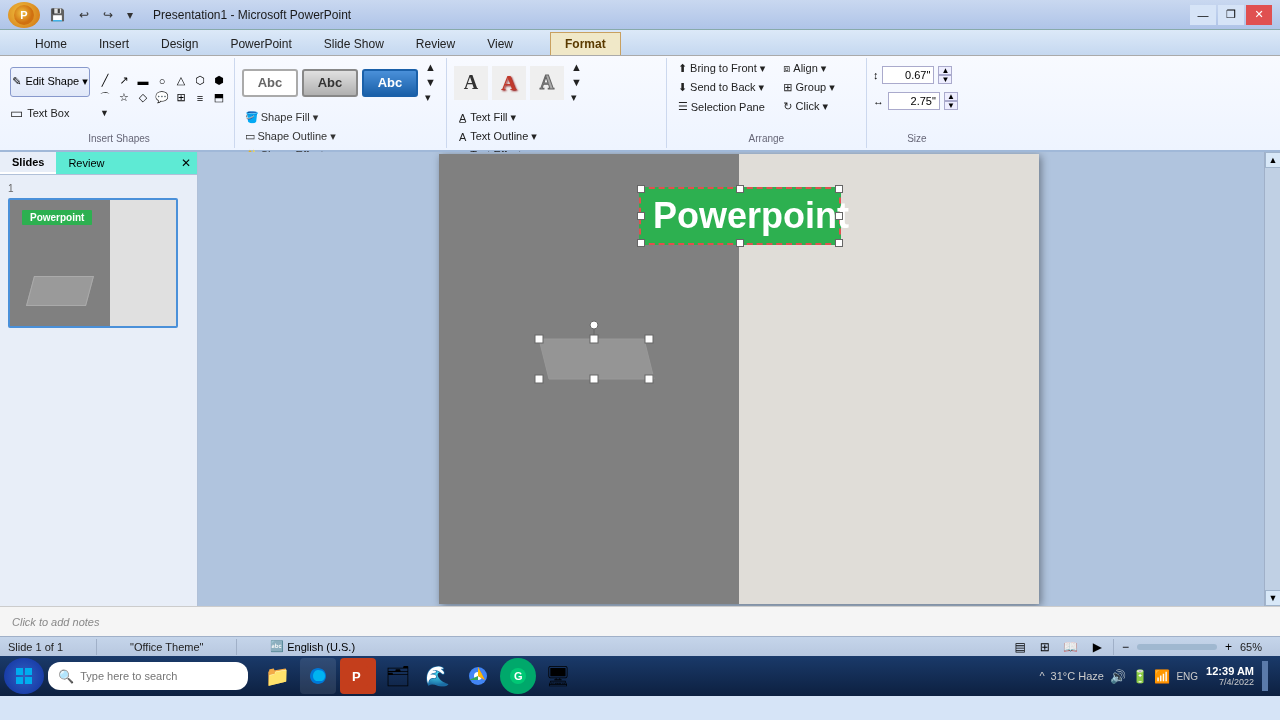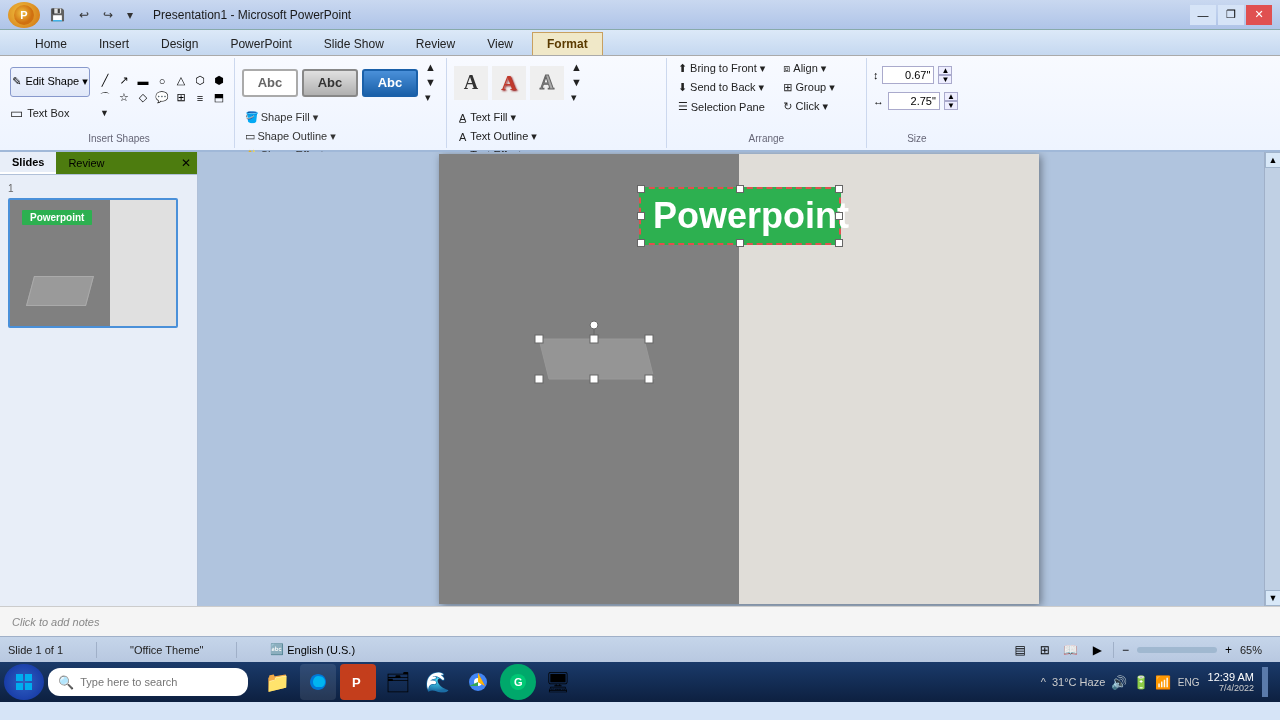--- a/index.html
+++ b/index.html
@@ -190,21 +190,21 @@
     
     #slides-panel {
       width: 198px;
       background: #e8eef8;
       border-right: 1px solid #b0c0d8;
       display: flex;
       flex-direction: column;
     }
     .panel-tabs {
       display: flex;
-      background: #4d7c0f;
+      background: #5eead4;
       border-bottom: 1px solid #b0c0d8;
     }
     .panel-tab {
       padding: 4px 12px;
       font-size: 11px;
       cursor: pointer;
       border: none;
       background: none;
     }
     .panel-tab.active {
@@ -330,21 +330,21 @@
       border-top: 1px solid #ccc;
       display: flex;
       align-items: center;
       padding: 0 12px;
       font-size: 11px;
       color: #666;
     }
 
     
     #statusbar {
-      height: 26px;
+      height: 20px;
       background: linear-gradient(to bottom, #c5d5ea, #b8c8e0);
       border-top: 1px solid #a0b0c8;
       display: flex;
       align-items: center;
       padding: 0 8px;
       gap: 33px;
     }
     .status-item { font-size: 11px; color: #222; }
     .status-sep { width: 1px; height: 16px; background: #a0b0c8; }
     .status-right { margin-left: auto; display: flex; align-items: center; gap: 8px; }
@@ -378,21 +378,21 @@
     .search-icon-tb { font-size: 13px; color: #555; }
     .search-input-tb { border: none; outline: none; font-size: 11px; color: #888; width: 140px; }
     .taskbar-apps { display: flex; gap: 4px; margin-left: 8px; }
     .tb-app {
       width: 36px; height: 36px;
       display: flex; align-items: center; justify-content: center;
       border-radius: 4px; cursor: pointer; font-size: 20px;
     }
     .taskbar-right { margin-left: auto; display: flex; align-items: center; gap: 8px; padding-right: 8px; }
     .sys-tray { display: flex; align-items: center; gap: 6px; }
-    .tray-time { font-size: 11px; color: white; font-weight: normal; text-align: right; }
+    .tray-time { font-size: 11px; color: white; font-weight: bold; text-align: right; }
     .tray-date { font-size: 9px; color: #ccc; }
     .small-btn {
       display: flex; align-items: center; gap: 3px;
       padding: 1px 4px; font-size: 11px;
       border: none; background: none; cursor: pointer; color: #222;
       white-space: nowrap;
     }
 
     .edit-shape-btn {
       width: 80px; height: 30px;
@@ -452,21 +452,21 @@
 </div>
 
 <div id="ribbon-tabs" style="padding-left: 20px; padding-top: 4px; position: relative;">
   <div class="tab">Home</div>
   <div class="tab">Insert</div>
   <div class="tab">Design</div>
   <div class="tab">PowerPoint</div>
   <div class="tab">Slide Show</div>
   <div class="tab">Review</div>
   <div class="tab">View</div>
-  <div class="tab format-tab active" style="margin-left: 2px;">Format</div>
+  <div class="tab format-tab active" style="margin-left: 20px;">Format</div>
 </div>
 
 <div id="ribbon">
 
   <div class="ribbon-section" style="width:140px;">
     <div class="ribbon-row">
       <div style="display:flex; flex-direction:column; gap:2px;">
         <button class="edit-shape-btn">
           <span>✎</span>
           <span>Edit Shape ▾</span>

